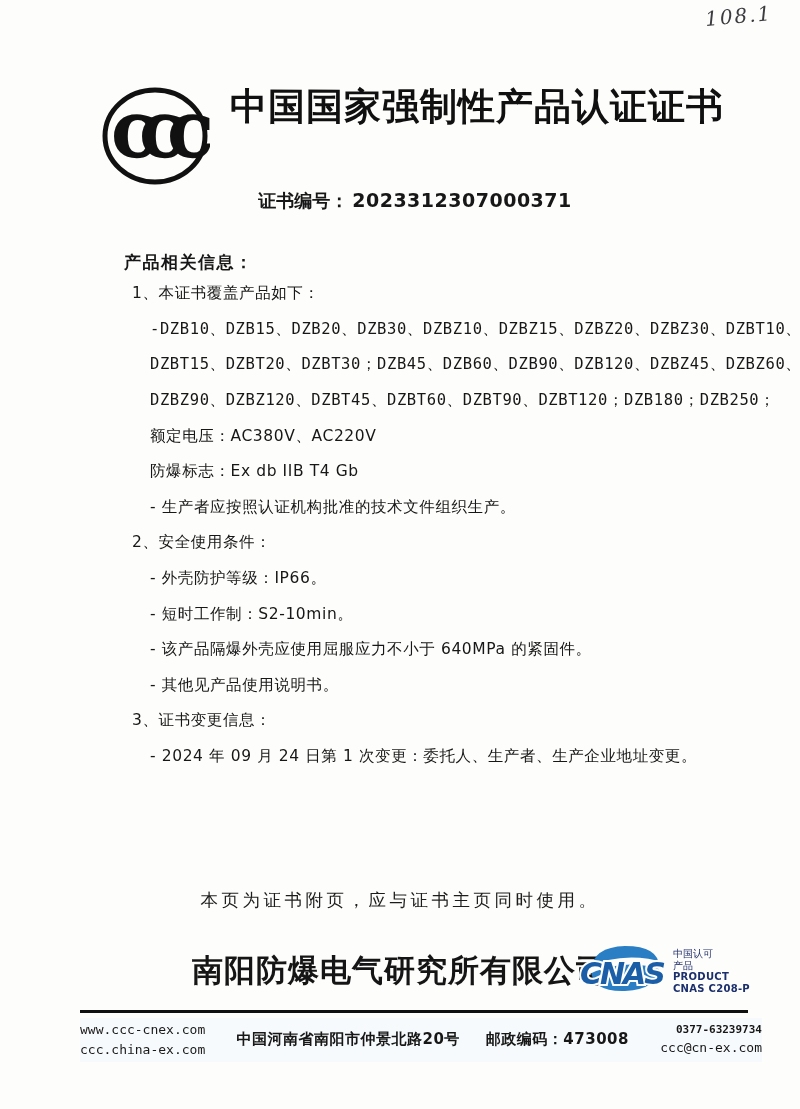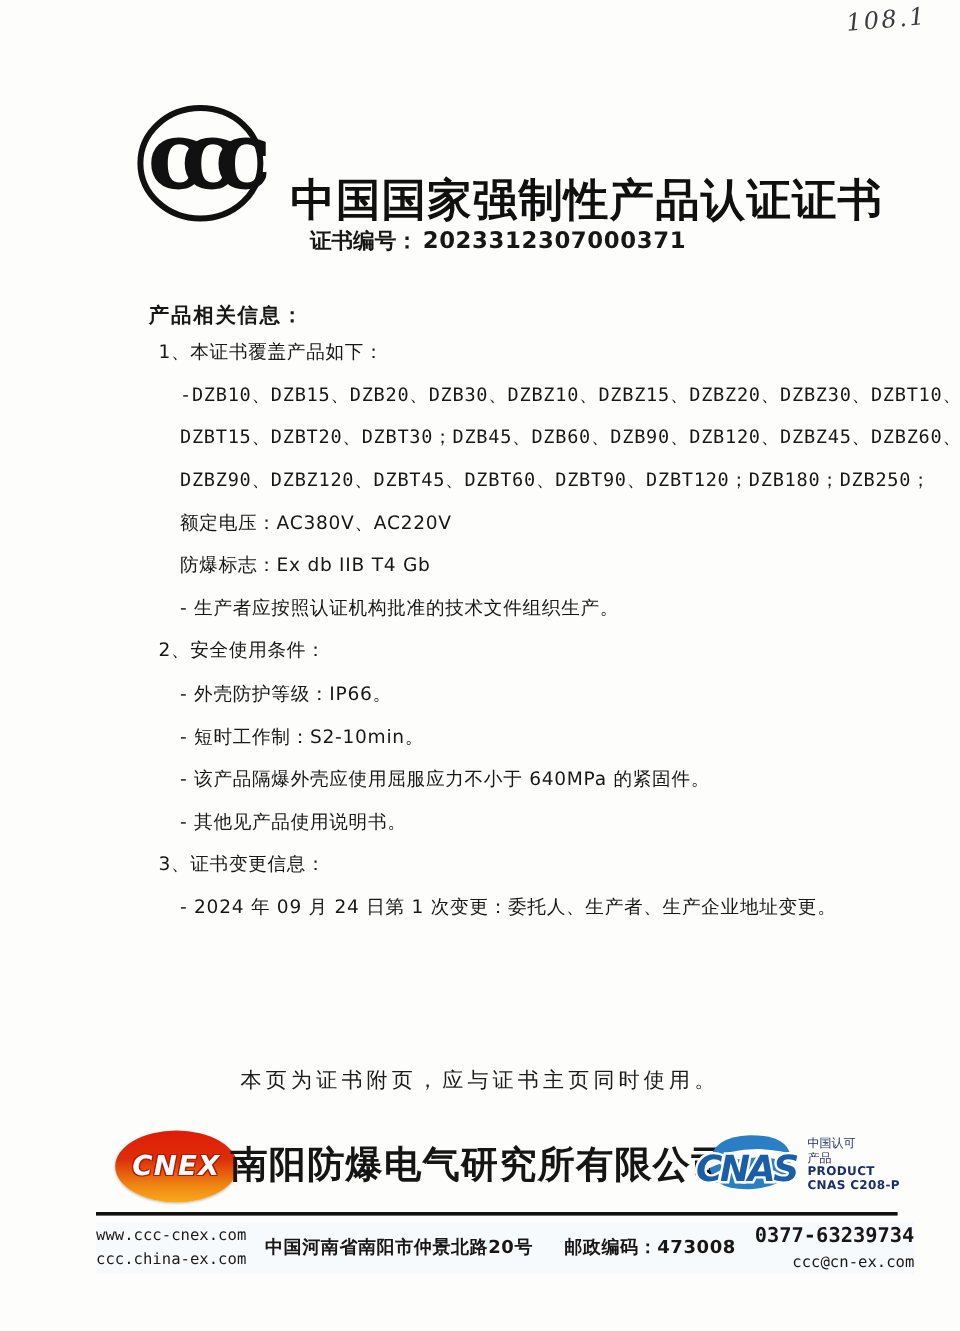--- a/index.html
+++ b/index.html
@@ -8,21 +8,21 @@
     background:#fdfdfb;overflow:hidden;
     font-family:"DejaVu Sans","Liberation Sans",sans-serif;color:#171717;
   }
   
   .handwritten{
     position:absolute;top:4px;right:28px;font-size:20px;color:#3c3c40;
     font-family:"DejaVu Serif","Liberation Serif",serif;font-style:italic;
     transform:rotate(-5deg);letter-spacing:2px;
   }
   
-  .header{position:absolute;top:82px;left:112px;display:flex;align-items:flex-end;}
+  .header{position:absolute;top:82px;left:100px;display:flex;align-items:flex-start;}
   .ccc-logo{width:110px;height:110px;flex:0 0 auto;}
   .title{
     margin:0 0 0 20px;font-size:37px;font-weight:bold;letter-spacing:1px;
     white-space:nowrap;color:#101010;
   }
   
   .cert-line{position:absolute;left:0;right:0;text-align:center;font-weight:bold;white-space:nowrap;}
   .cert-number{top:189px;font-size:18px;padding-left:30px;}
   .cert-number .num{font-size:19px;letter-spacing:.5px;margin-left:4px;}
   .cert-attach{top:223px;font-size:17px;padding-left:30px;letter-spacing:1px;}
@@ -65,21 +65,21 @@
   .contact-row{
     position:absolute;top:1018px;left:80px;right:38px;height:44px;
     display:flex;justify-content:space-between;align-items:center;background:#f7fafc;
   }
   .contact-col{line-height:1.55;white-space:nowrap;}
   .mono{font-family:"DejaVu Sans Mono","Liberation Mono",monospace;}
   .websites{font-size:13px;color:#1a1a1a;}
   .address{font-size:15px;font-weight:bold;letter-spacing:.5px;}
   .address .postal{margin-left:26px;}
   .phones{text-align:right;}
-  .phones .tel{font-size:17px;font-weight:bold;}
+  .phones .tel{font-size:11px;font-weight:bold;}
   .phones .mail{font-size:13px;}
 </style>
 </head>
 <body>
 
 <div class="page">
 
   <div class="handwritten">108.1</div>
 
   <div class="header">
@@ -111,23 +111,20 @@
     <div class="line sub">- 短时工作制：S2-10min。</div>
     <div class="line sub">- 该产品隔爆外壳应使用屈服应力不小于 640MPa 的紧固件。</div>
     <div class="line sub">- 其他见产品使用说明书。</div>
     <div class="line num">3、证书变更信息：</div>
     <div class="line sub">- 2024 年 09 月 24 日第 1 次变更：委托人、生产者、生产企业地址变更。</div>
   </div>
 
   <div class="notice">本页为证书附页，应与证书主页同时使用。</div>
 
   <div class="footer-logos">
-    <div class="cnex-logo">
-      <span>CNEX</span>
-    </div>
     <div class="company">南阳防爆电气研究所有限公司</div>
     <div class="cnas-block">
       <svg class="cnas-icon" viewBox="0 0 92 62" aria-hidden="true">
         <path d="M12 30 Q 14 7 46 6 Q 80 6 80 27 Q 80 49 46 51 Q 13 52 12 30 Z" fill="#2a7ec4"></path>
         <path d="M6 28 Q 46 10 86 23 L 86 31 Q 46 16 6 36 Z" fill="#fdfdfb"></path>
         <text x="1" y="44" font-size="30" font-weight="bold" font-style="italic" font-family="DejaVu Sans, Liberation Sans, sans-serif" fill="#1a5ea8" stroke="#fdfdfb" stroke-width="4" paint-order="stroke" letter-spacing="-2">CNAS</text>
       </svg>
       <div class="cnas-text">
         <div class="cn">中国认可</div>
         <div class="cn">产品</div>

